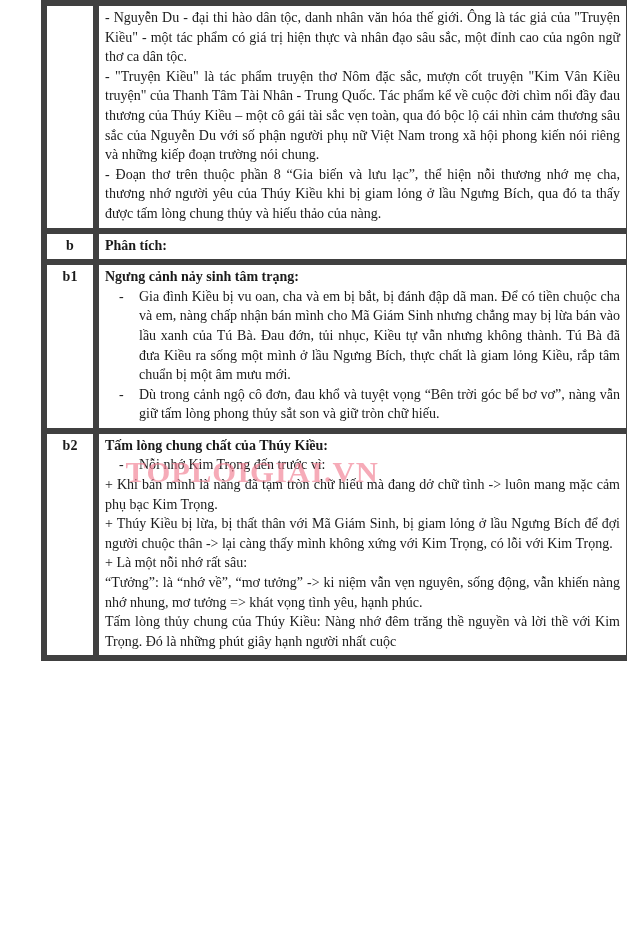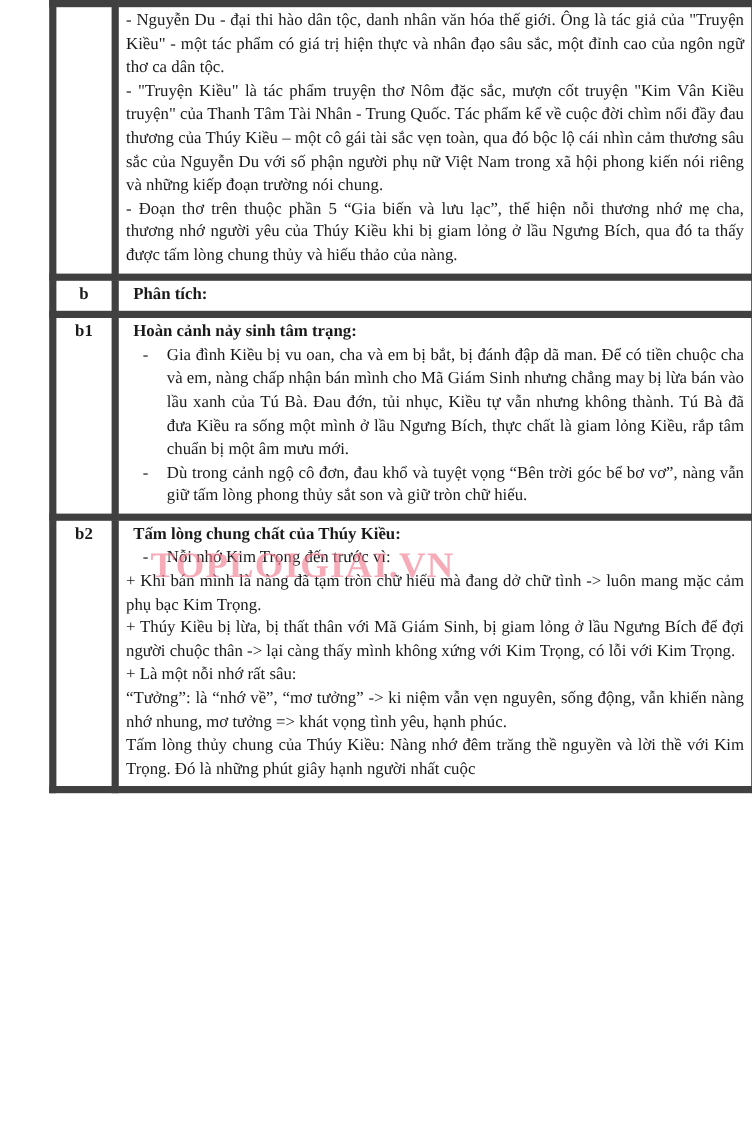--- a/index.html
+++ b/index.html
@@ -44,21 +44,20 @@
   td.col-body {
     width: 515px;
   }
   p {
     margin: 0 0 0 0;
     text-align: justify;
     text-justify: inter-word;
   }
   .bold {
     font-weight: bold;
-    margin-left: 6px;
   }
   .bullet-list {
     margin: 0;
     padding: 0;
     list-style: none;
   }
   .bullet-list li {
     position: relative;
     padding-left: 34px;
     text-align: justify;
@@ -91,36 +90,36 @@
 <div class="page">
 
   <table class="doc-table">
     <tbody>
         <tr>
       <td class="col-label"></td>
       <td class="col-body">
         <div class="cell-inner">
           <p>- Nguyễn Du - đại thi hào dân tộc, danh nhân văn hóa thế giới. Ông là tác giả của "Truyện Kiều" - một tác phẩm có giá trị hiện thực và nhân đạo sâu sắc, một đỉnh cao của ngôn ngữ thơ ca dân tộc.</p>
           <p>- "Truyện Kiều" là tác phẩm truyện thơ Nôm đặc sắc, mượn cốt truyện "Kim Vân Kiều truyện" của Thanh Tâm Tài Nhân - Trung Quốc. Tác phẩm kể về cuộc đời chìm nổi đầy đau thương của Thúy Kiều – một cô gái tài sắc vẹn toàn, qua đó bộc lộ cái nhìn cảm thương sâu sắc của Nguyễn Du với số phận người phụ nữ Việt Nam trong xã hội phong kiến nói riêng và những kiếp đoạn trường nói chung.</p>
-          <p>- Đoạn thơ trên thuộc phần 5 “Gia biến và lưu lạc”, thể hiện nỗi thương nhớ mẹ cha, thương nhớ người yêu của Thúy Kiều khi bị giam lỏng ở lầu Ngưng Bích, qua đó ta thấy được tấm lòng chung thủy và hiếu thảo của nàng.</p>
+          <p>- Đoạn thơ trên thuộc phần 8 “Gia biến và lưu lạc”, thể hiện nỗi thương nhớ mẹ cha, thương nhớ người yêu của Thúy Kiều khi bị giam lỏng ở lầu Ngưng Bích, qua đó ta thấy được tấm lòng chung thủy và hiếu thảo của nàng.</p>
         </div>
       </td>
     </tr>
 
     <tr>
       <td class="col-label">b</td>
       <td class="col-body">
         <p class="bold">Phân tích:</p>
       </td>
     </tr>
 
     <tr>
       <td class="col-label">b1</td>
       <td class="col-body">
-        <p class="bold">Hoàn cảnh nảy sinh tâm trạng:</p>
+        <p class="bold">Ngưng cảnh nảy sinh tâm trạng:</p>
         <ul class="bullet-list">
           <li><span class="dash">-</span><span>Gia đình Kiều bị vu oan, cha và em bị bắt, bị đánh đập dã man. Để có tiền chuộc cha và em, nàng chấp nhận bán mình cho Mã Giám Sinh nhưng chẳng may bị lừa bán vào lầu xanh của Tú Bà. Đau đớn, tủi nhục, Kiều tự vẫn nhưng không thành. Tú Bà đã đưa Kiều ra sống một mình ở lầu Ngưng Bích, thực chất là giam lỏng Kiều, rắp tâm chuẩn bị một âm mưu mới.</span></li>
           <li><span class="dash">-</span><span>Dù trong cảnh ngộ cô đơn, đau khổ và tuyệt vọng “Bên trời góc bể bơ vơ”, nàng vẫn giữ tấm lòng phong thủy sắt son và giữ tròn chữ hiếu.</span></li>
         </ul>
       </td>
     </tr>
 
     <tr>
       <td class="col-label">b2</td>
       <td class="col-body">

